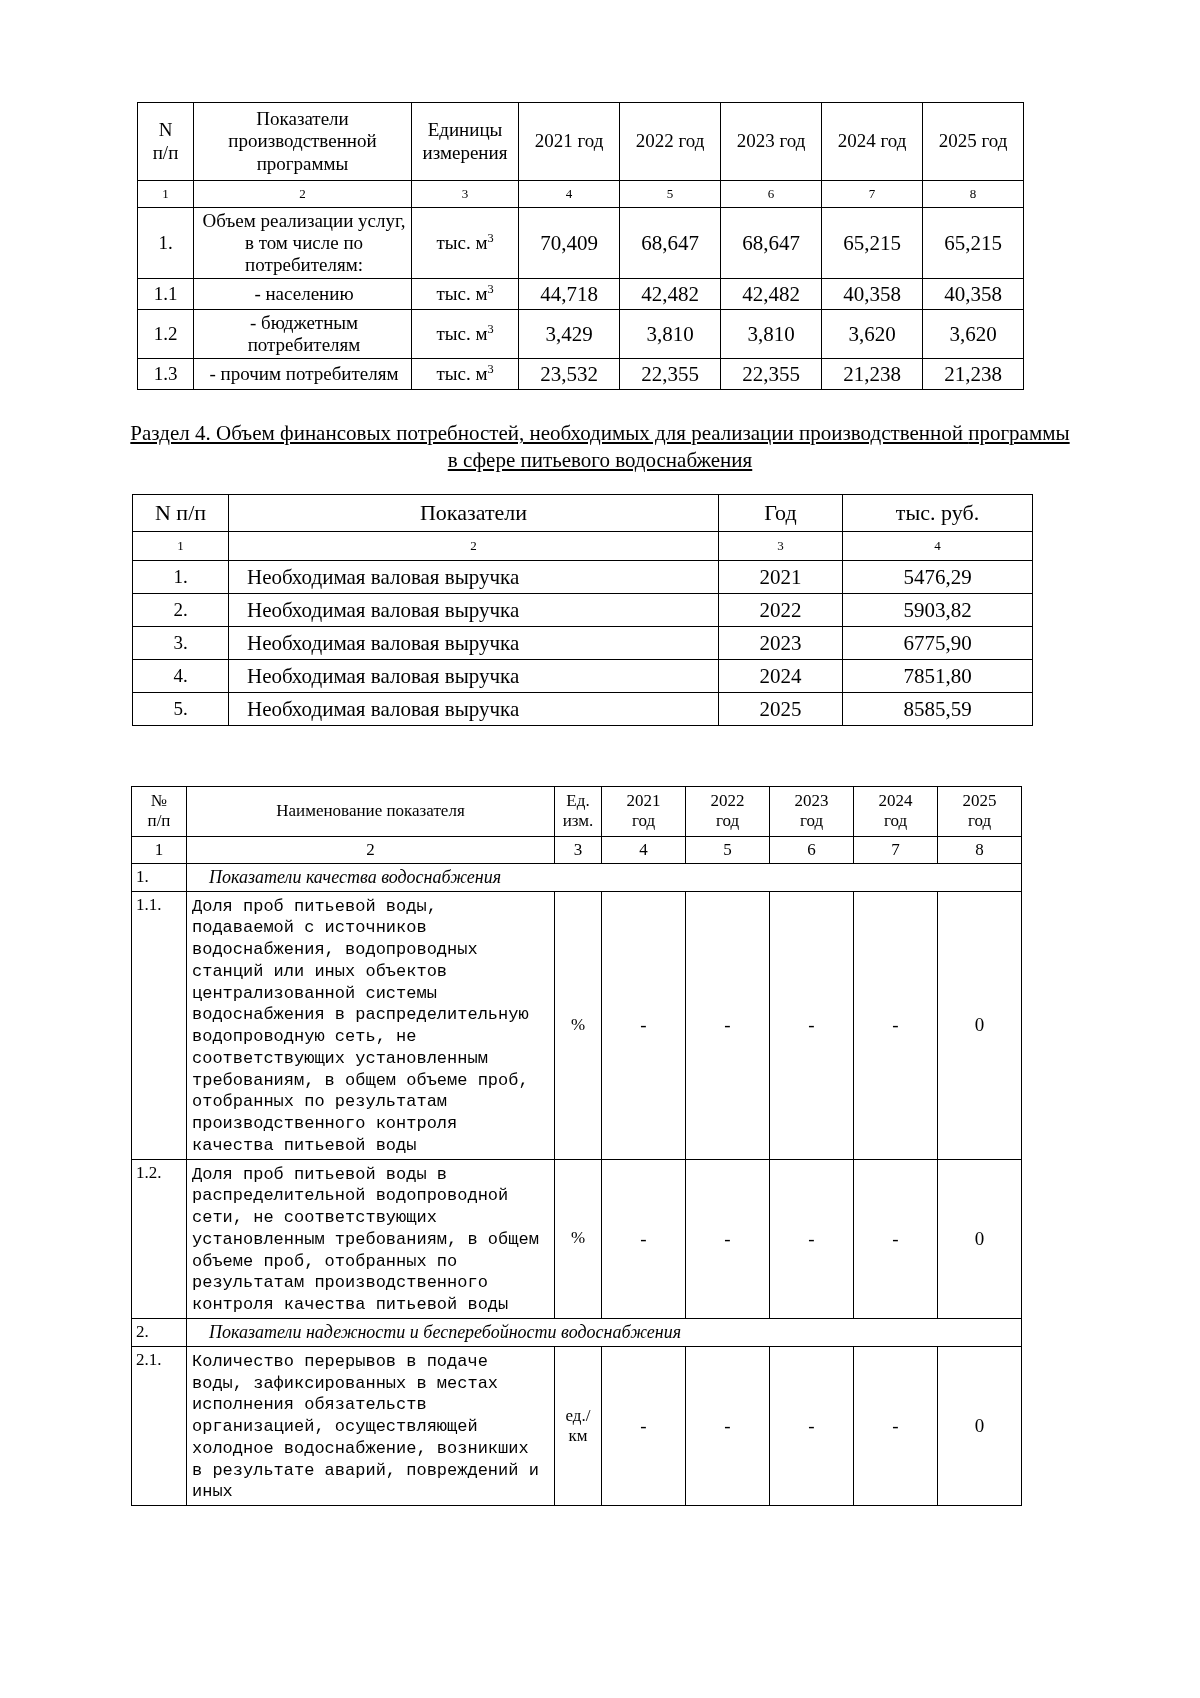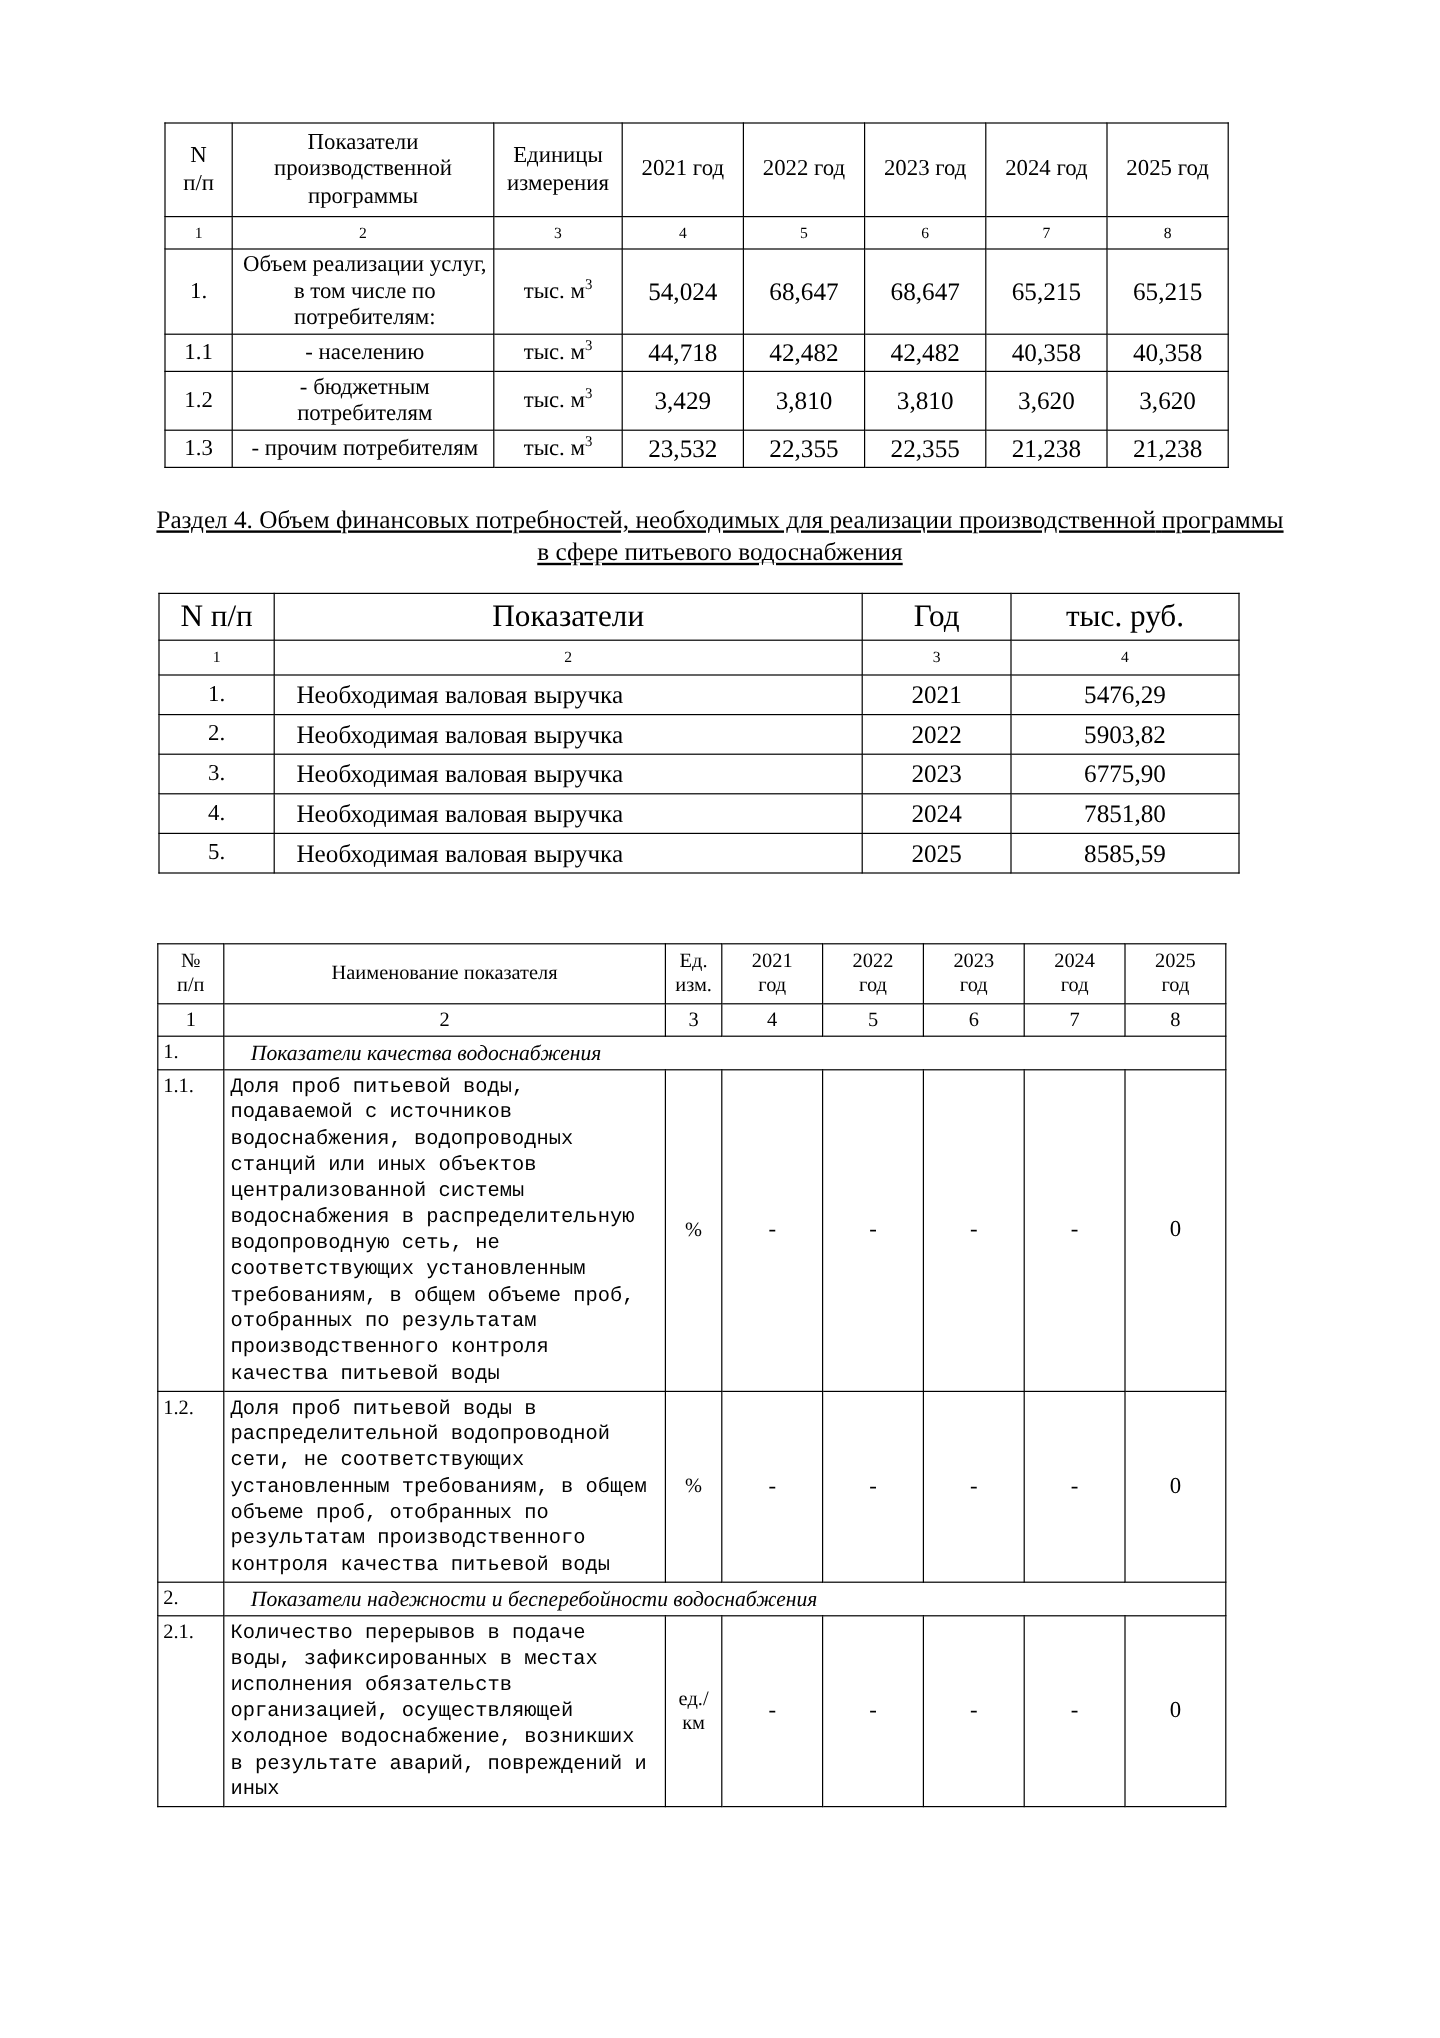--- a/index.html
+++ b/index.html
@@ -85,21 +85,21 @@
   
   #tbl-revenue {
     position: absolute;
     left: 132px;
     top: 494px;
     width: 900px;
   }
   #tbl-revenue td { height: 28px; }
   #tbl-revenue .hdr td {
     text-align: center;
-    font-size: 26px;
+    font-size: 22px;
     padding: 4px 3px;
   }
   #tbl-revenue .c-np   { width: 96px; }
   #tbl-revenue .c-name { width: 490px; }
   #tbl-revenue .c-year { width: 124px; }
   #tbl-revenue .c-sum  { width: 190px; }
   #tbl-revenue .nm { text-align: left; padding-left: 18px; font-size: 21px; margin-top: 17px; }
   #tbl-revenue .val { text-align: center; font-size: 21px; }
 
   
@@ -176,21 +176,21 @@
         <td>5</td>
         <td>6</td>
         <td>7</td>
         <td>8</td>
       </tr>
 
       <tr>
         <td class="ctr">1.</td>
         <td class="nm">Объем реализации услуг, в том числе по потребителям:</td>
         <td class="unit"><span>тыс. м</span><sup class="m3">3</sup></td>
-        <td class="val">54,024</td>
+        <td class="val">70,409</td>
         <td class="val">68,647</td>
         <td class="val">68,647</td>
         <td class="val">65,215</td>
         <td class="val">65,215</td>
       </tr>
       <tr>
         <td class="ctr">1.1</td>
         <td class="nm">- населению</td>
         <td class="unit"><span>тыс. м</span><sup class="m3">3</sup></td>
         <td class="val">44,718</td>

